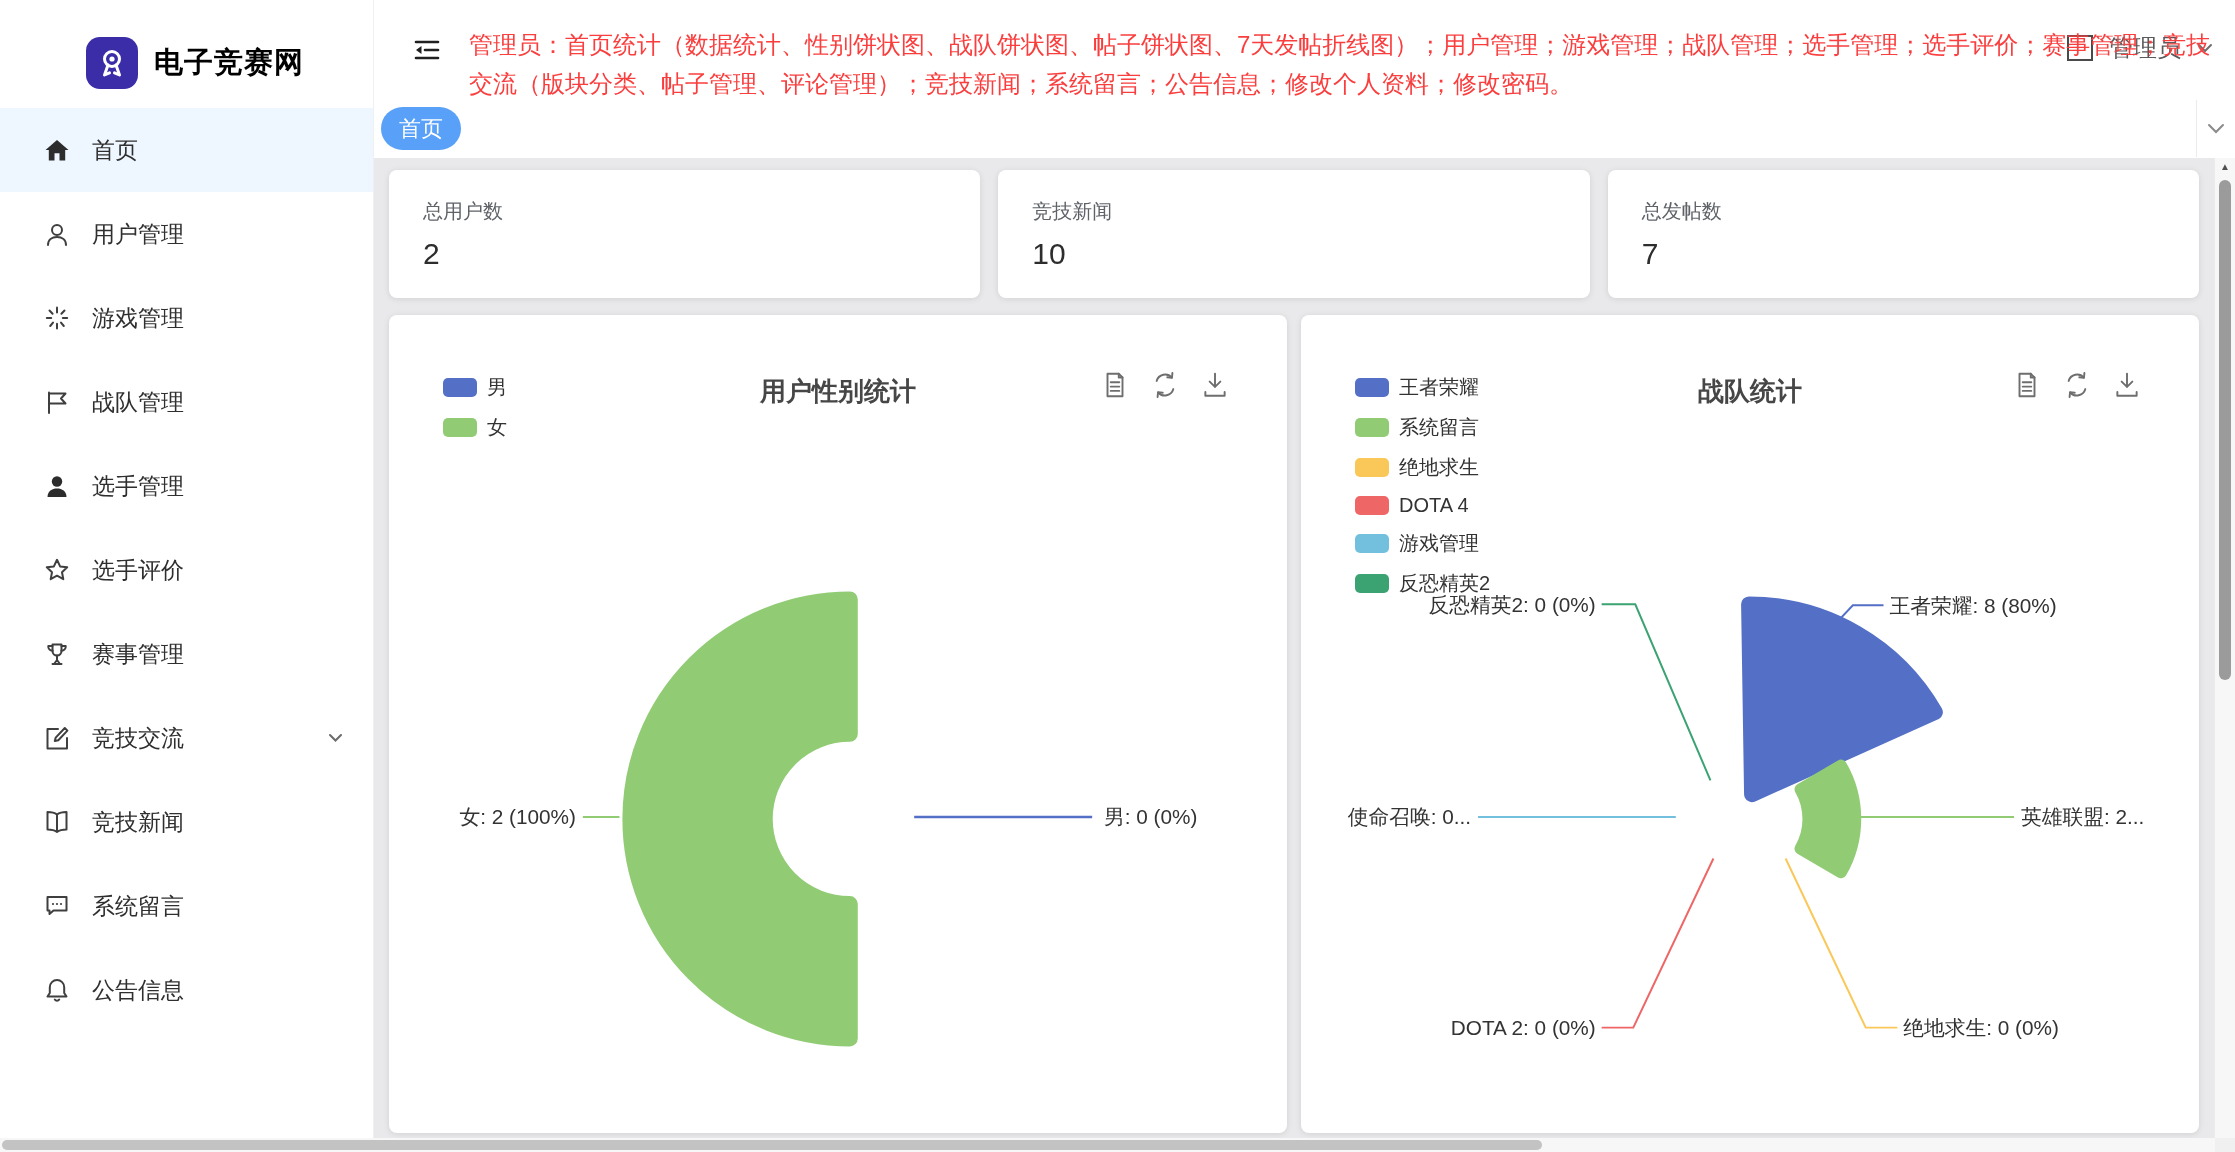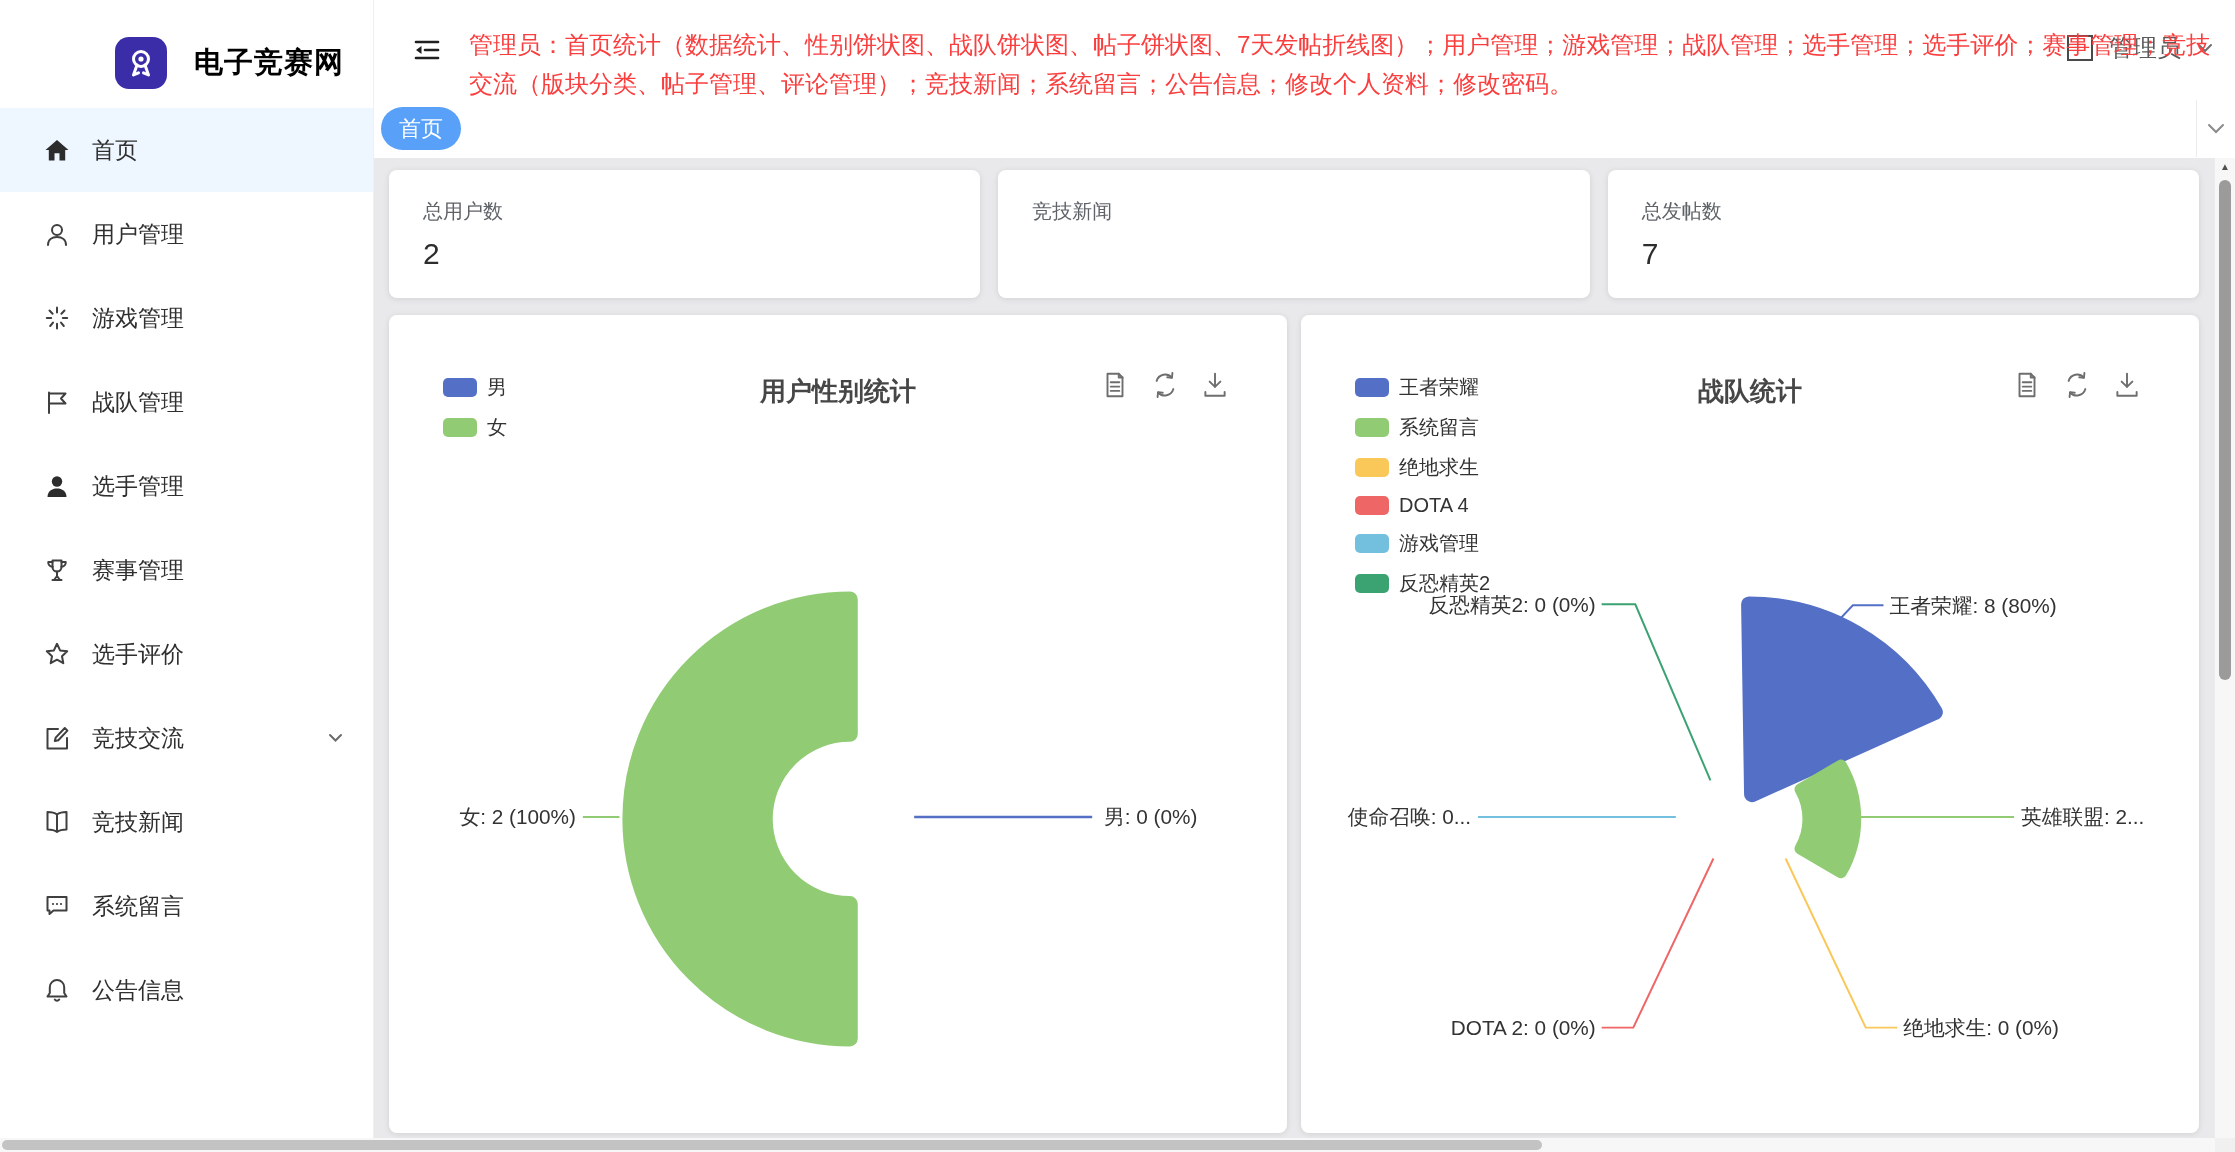--- a/index.html
+++ b/index.html
@@ -2,21 +2,21 @@
 <html><head>
 <meta charset="utf-8">
 <style>
   html,body{margin:0;padding:0;background:#fff;}
   #app{position:relative;width:2235px;height:1152px;overflow:hidden;
        font-family:"Liberation Sans","DejaVu Sans",sans-serif;color:#303133;}
 
   
   .sidebar{position:absolute;left:0;top:0;width:373px;height:1138px;background:#fff;
            border-right:1px solid #f0f0f0;z-index:3;}
-  .brand{display:flex;align-items:center;gap:27px;padding:26px 0 0 86px;height:74px;margin-left:29px;}
+  .brand{display:flex;align-items:center;gap:16px;padding:26px 0 0 86px;height:74px;}
   .brand-logo{width:52px;height:52px;border-radius:14px;background:#3b2da8;display:flex;
               align-items:center;justify-content:center;flex:0 0 auto;}
   .brand-title{font-size:29px;font-weight:bold;color:#000;letter-spacing:1px;white-space:nowrap;}
   .menu{position:absolute;top:108px;left:0;right:0;}
   .menu-item{display:flex;align-items:center;height:84px;padding-left:44px;padding-right:30px;
              font-size:23px;color:#2f2f2f;cursor:pointer;}
   .menu-item.active{background:#eef6ff;}
   .menu-item .mi-icon{width:26px;height:26px;margin-right:22px;flex:0 0 auto;}
   .menu-item svg.line{stroke:#3f3f3f;fill:none;stroke-width:2;stroke-linecap:round;stroke-linejoin:round;}
   .mi-caret{margin-left:auto;}
@@ -123,33 +123,33 @@
       </div>
       <div class="menu-item">
         <svg class="mi-icon" viewBox="0 0 26 26">
           <circle cx="13" cy="8.5" r="5.2" fill="#2c2c2c"></circle>
           <path d="M3.5 24 c0-6 4.5-8.6 9.5-8.6 s9.5 2.6 9.5 8.6 Z" fill="#2c2c2c"></path>
         </svg>
         <span>选手管理</span>
       </div>
       <div class="menu-item">
         <svg class="mi-icon line" viewBox="0 0 26 26">
+          <path d="M13 2.8 l3.1 6.6 7.1 .9 -5.2 4.9 1.3 7 -6.3 -3.5 -6.3 3.5 1.3 -7 -5.2 -4.9 7.1 -.9 Z"></path>
+        </svg>
+        <span>选手评价</span>
+      </div>
+      <div class="menu-item">
+        <svg class="mi-icon line" viewBox="0 0 26 26">
           <path d="M8.5 3.5 h9 V10 a4.5 4.5 0 0 1 -9 0 Z"></path>
           <path d="M8.5 5 H4.3 a4.2 4.2 0 0 0 4.4 4.8"></path>
           <path d="M17.5 5 h4.2 a4.2 4.2 0 0 1 -4.4 4.8"></path>
           <line x1="13" y1="14.5" x2="13" y2="19"></line>
           <path d="M13 19 l-3 4 M13 19 l3 4 M8.5 23 h9"></path>
         </svg>
         <span>赛事管理</span>
-      </div>
-      <div class="menu-item">
-        <svg class="mi-icon line" viewBox="0 0 26 26">
-          <path d="M13 2.8 l3.1 6.6 7.1 .9 -5.2 4.9 1.3 7 -6.3 -3.5 -6.3 3.5 1.3 -7 -5.2 -4.9 7.1 -.9 Z"></path>
-        </svg>
-        <span>选手评价</span>
       </div>
       <div class="menu-item">
         <svg class="mi-icon line" viewBox="0 0 26 26">
           <path d="M23 13 V23.5 H3.5 V4 H14"></path>
           <path d="M10.8 16 l.9 -3.4 L20.8 3 l2.6 2.6 -9.1 9.6 -3.5 .8 Z"></path>
         </svg>
         <span>竞技交流</span>
         <svg class="mi-caret" width="15" height="10" viewBox="0 0 15 10">
           <path d="M2 2 l5.5 5.5 L13 2" fill="none" stroke="#6b6b6b" stroke-width="2" stroke-linecap="round"></path>
         </svg>
@@ -212,20 +212,21 @@
 
   <div class="content">
 
     <div class="stat-row">
       <div class="stat-card">
         <div class="stat-label">总用户数</div>
         <div class="stat-value">2</div>
       </div>
       <div class="stat-card">
         <div class="stat-label">竞技新闻</div>
+        <div class="stat-value">10</div>
       </div>
       <div class="stat-card">
         <div class="stat-label">总发帖数</div>
         <div class="stat-value">7</div>
       </div>
     </div>
 
     <div class="chart-row">
 
       <div class="chart-card">

